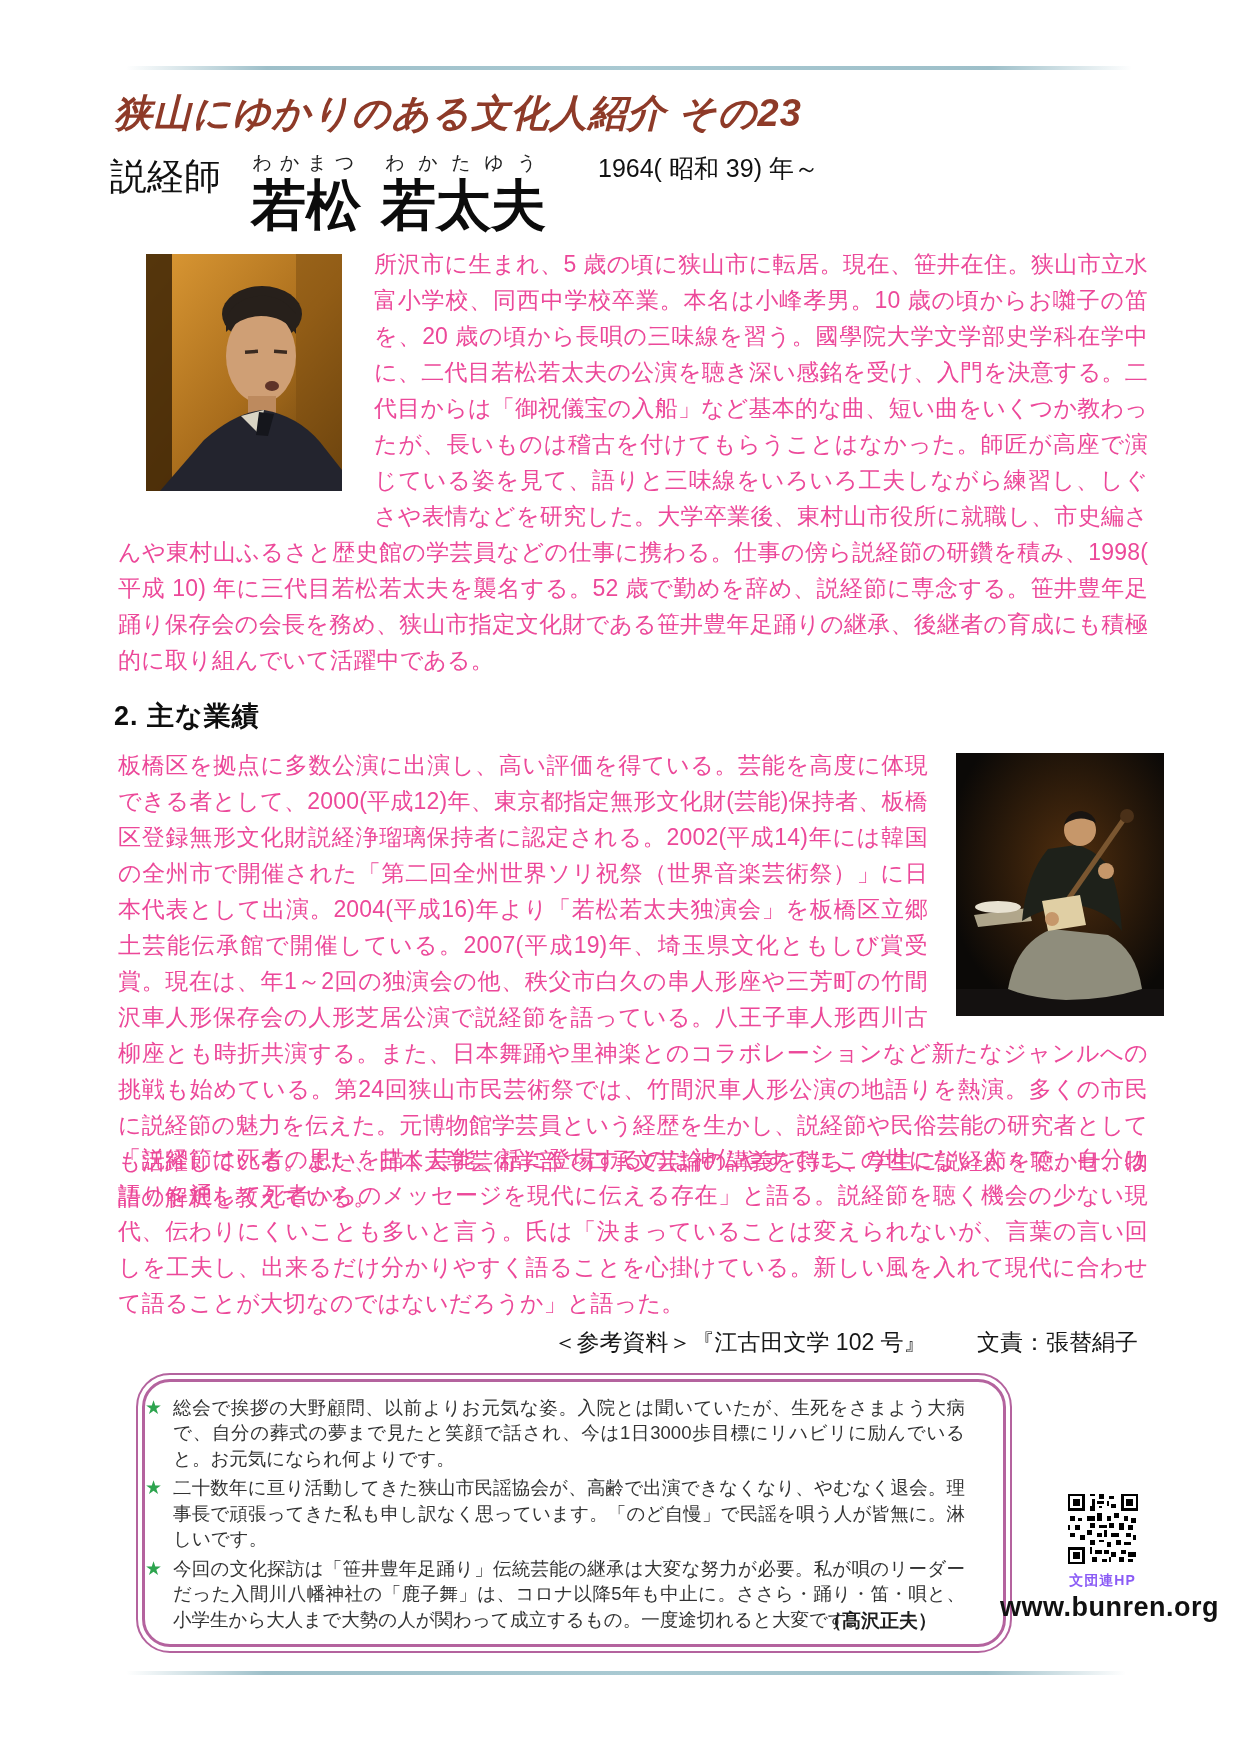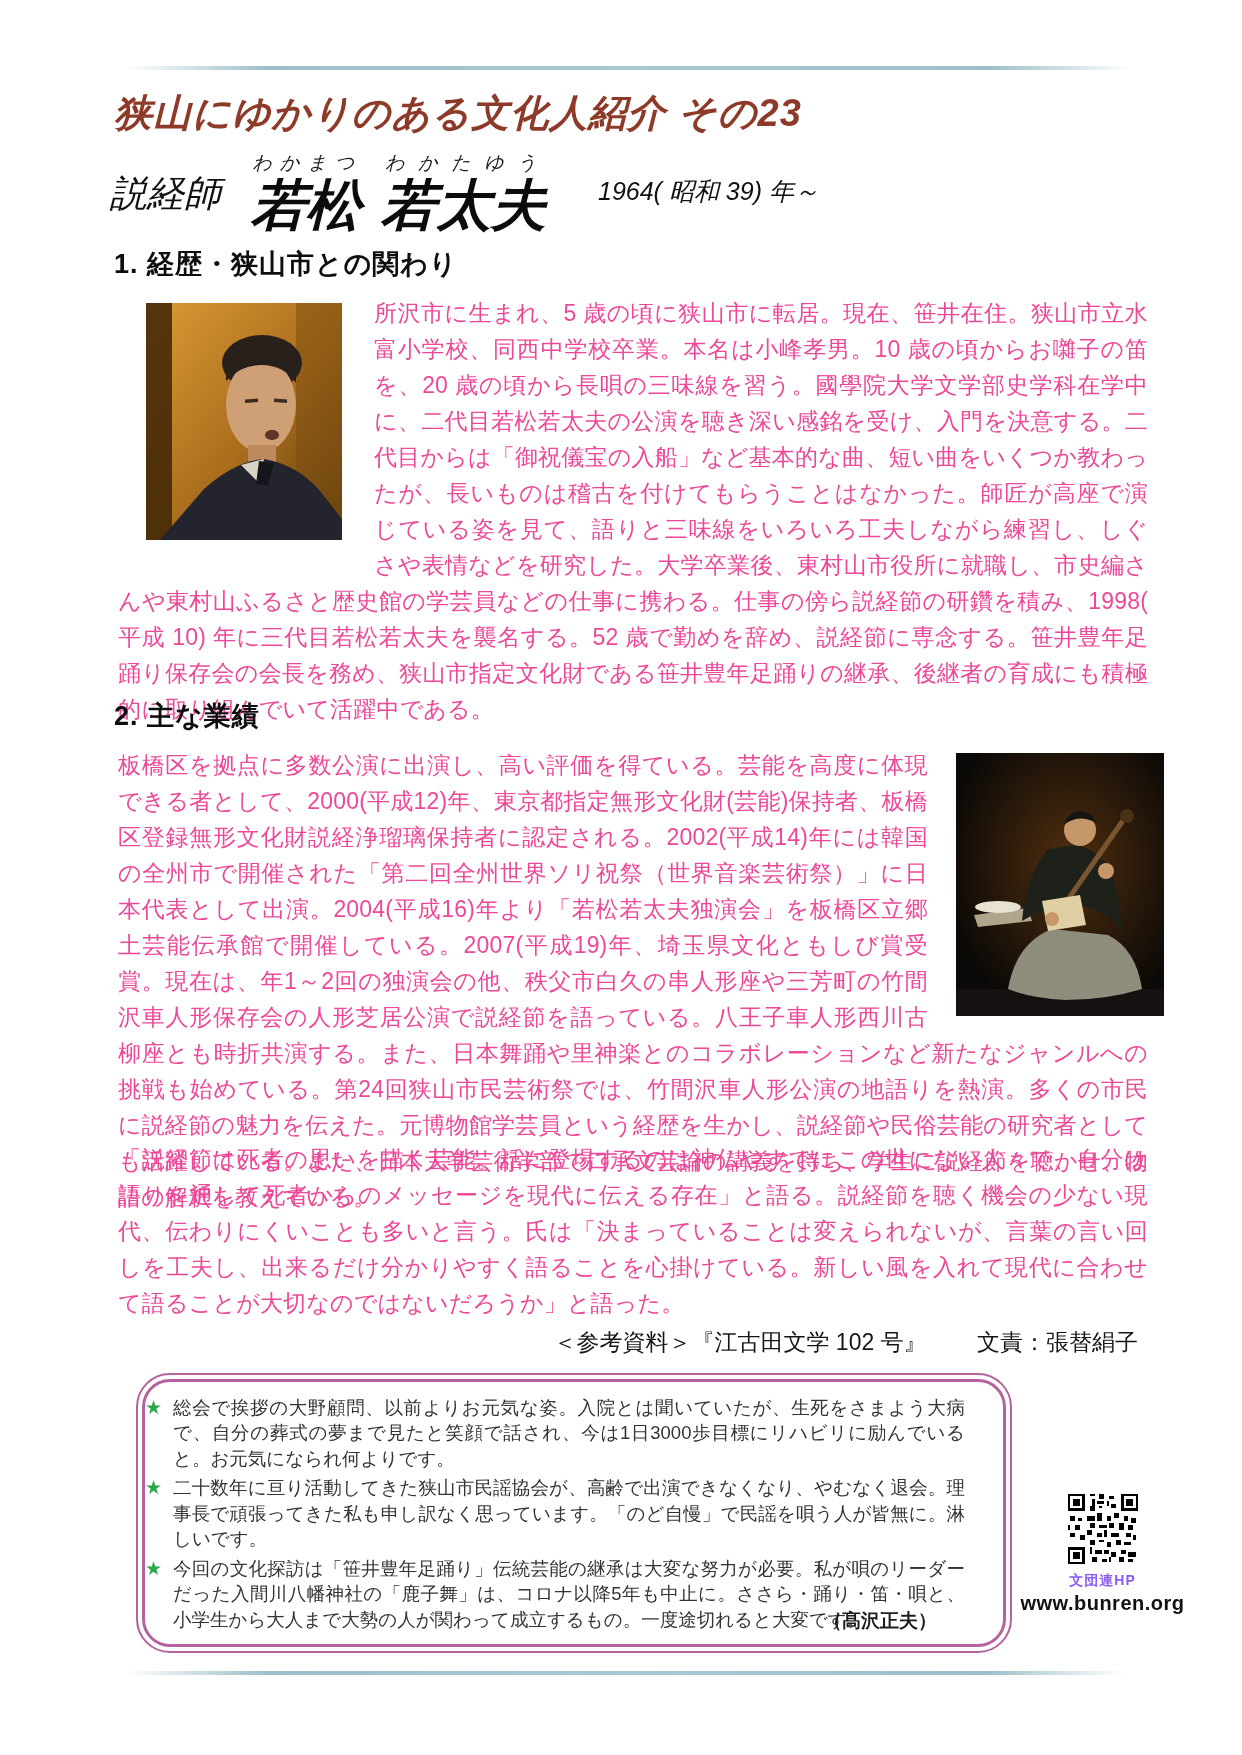--- a/index.html
+++ b/index.html
@@ -6,21 +6,21 @@
   .page{position:relative;width:1240px;height:1755px;background:#ffffff;overflow:hidden;
         font-family:"Liberation Sans",sans-serif;color:#161616;}
   .rule{position:absolute;height:4px;border-radius:2px;
         background:linear-gradient(to right, rgba(157,191,201,0), #9dbfc9 14%, #a9c9d2 50%, #9dbfc9 86%, rgba(157,191,201,0));}
   .rule-top{left:126px;top:66px;width:1006px;}
   .rule-bottom{left:126px;top:1671px;width:1000px;}
 
   .series-title{position:absolute;left:114px;top:88px;font-size:38px;font-weight:bold;
         font-style:italic;color:#8e3a28;letter-spacing:1px;white-space:nowrap;}
 
-  .name-row{position:absolute;left:110px;top:152px;display:flex;align-items:center;white-space:nowrap;font-style:italic;}
+  .name-row{position:absolute;left:110px;top:152px;display:flex;align-items:flex-start;white-space:nowrap;}
   .profession{font-size:37px;color:#111;padding-bottom:8px;}
   .name-group{margin-left:30px;display:flex;align-items:flex-end;}
   .name-group ruby{font-size:55px;font-weight:bold;color:#0c0c0c;ruby-position:over;}
   .name-group ruby.mei{margin-left:20px;}
   .name-group rt{font-size:19px;font-weight:normal;letter-spacing:5px;padding-bottom:7px;color:#222;}
   .birth{font-size:25px;color:#111;padding-bottom:12px;margin-left:52px;}
 
   section{position:absolute;left:118px;width:1030px;}
   #sec1{top:246px;} #sec2{top:698px;} #sec3{top:1141px;}
   .sec-heading{font-size:27px;font-weight:bold;color:#0e0e0e;margin:0 0 13px -4px;letter-spacing:1px;}
@@ -40,42 +40,41 @@
   .edit-label{font-size:29px;font-weight:bold;letter-spacing:7px;color:#1a1a1a;white-space:nowrap;}
   .edit-notes{flex:1;padding:13px 38px 8px 0;}
   .edit-note{position:relative;padding-left:28px;font-size:18.5px;line-height:25.5px;
         text-align:justify;color:#333;margin-bottom:4px;}
   .edit-note .star{position:absolute;left:0;top:0;color:#2da44e;font-size:19px;}
   .signature{position:absolute;right:66px;bottom:10px;font-size:19px;font-weight:bold;color:#1d1d1d;}
 
   .qr-block{position:absolute;left:1000px;top:1494px;width:205px;text-align:center;}
   .qr-block svg{display:block;margin:0 auto 8px auto;width:70px;height:70px;}
   .hp-label{font-size:14px;font-weight:bold;color:#8b5cf6;letter-spacing:1px;}
-  .url{font-size:20px;font-weight:bold;color:#111;margin-top:2px;letter-spacing:0.5px;}
+  .url{font-size:27px;font-weight:bold;color:#111;margin-top:2px;letter-spacing:0.5px;}
 </style>
 </head>
 <body>
 
 <div class="page">
 
   <div class="rule rule-top"></div>
 
   <div class="series-title">狭山にゆかりのある文化人紹介 その23</div>
 
   <div class="name-row">
     <span class="profession">説経師</span>
     <span class="name-group">
       <ruby><span>若松</span><rt>わかまつ</rt></ruby>
       <ruby class="mei"><span>若太夫</span><rt>わかたゆう</rt></ruby>
     </span>
     <span class="birth">1964( 昭和 39) 年～</span>
   </div>
 
   <section id="sec1">
-    <div class="sec-heading">1.  経歴・狭山市との関わり</div>
     <div class="photo1">
       <svg viewBox="0 0 196 237" preserveAspectRatio="none">
         <defs>
           <linearGradient id="bg1" x1="0" y1="0" x2="1" y2="1">
             <stop offset="0" stop-color="#dd9a35"></stop>
               <stop offset="0.55" stop-color="#a96d1c"></stop>
               <stop offset="1" stop-color="#5c3a0c"></stop>
           </linearGradient>
         </defs>
         <rect width="196" height="237" fill="url(#bg1)"></rect>

